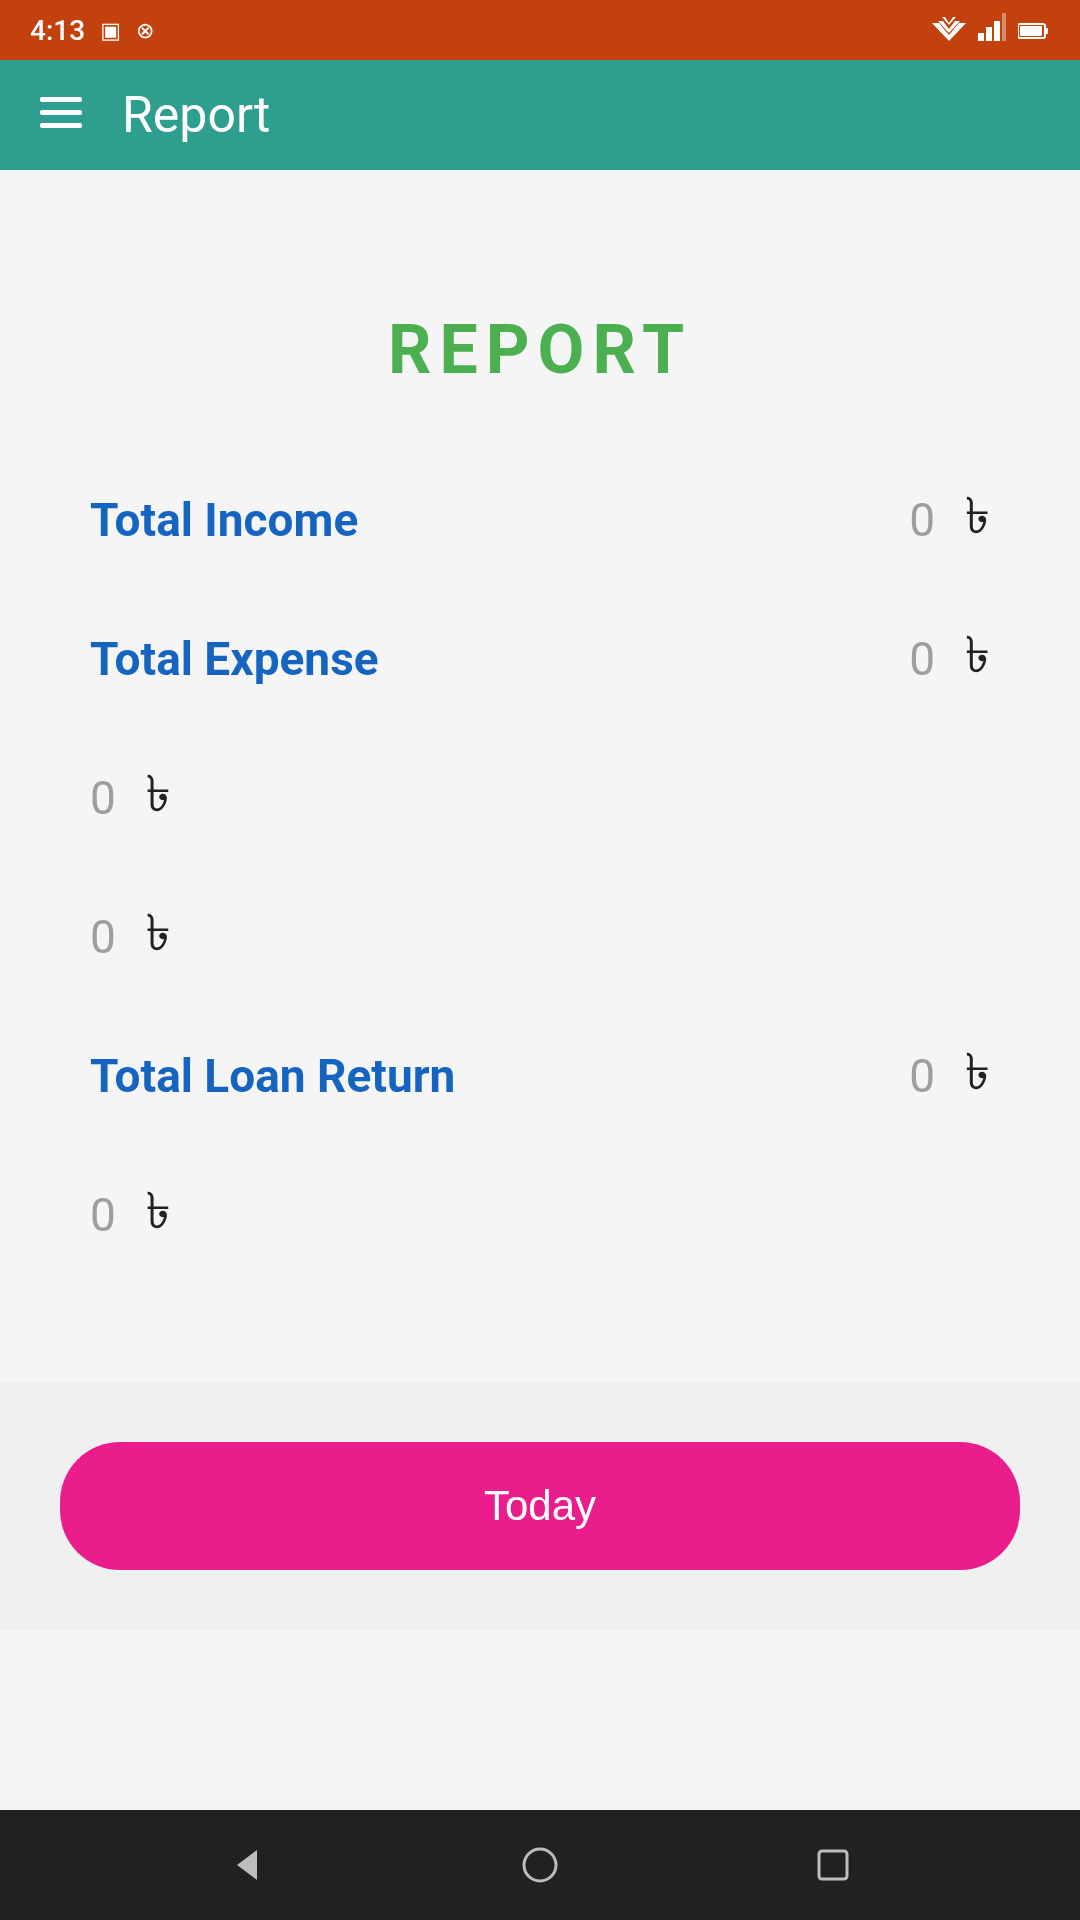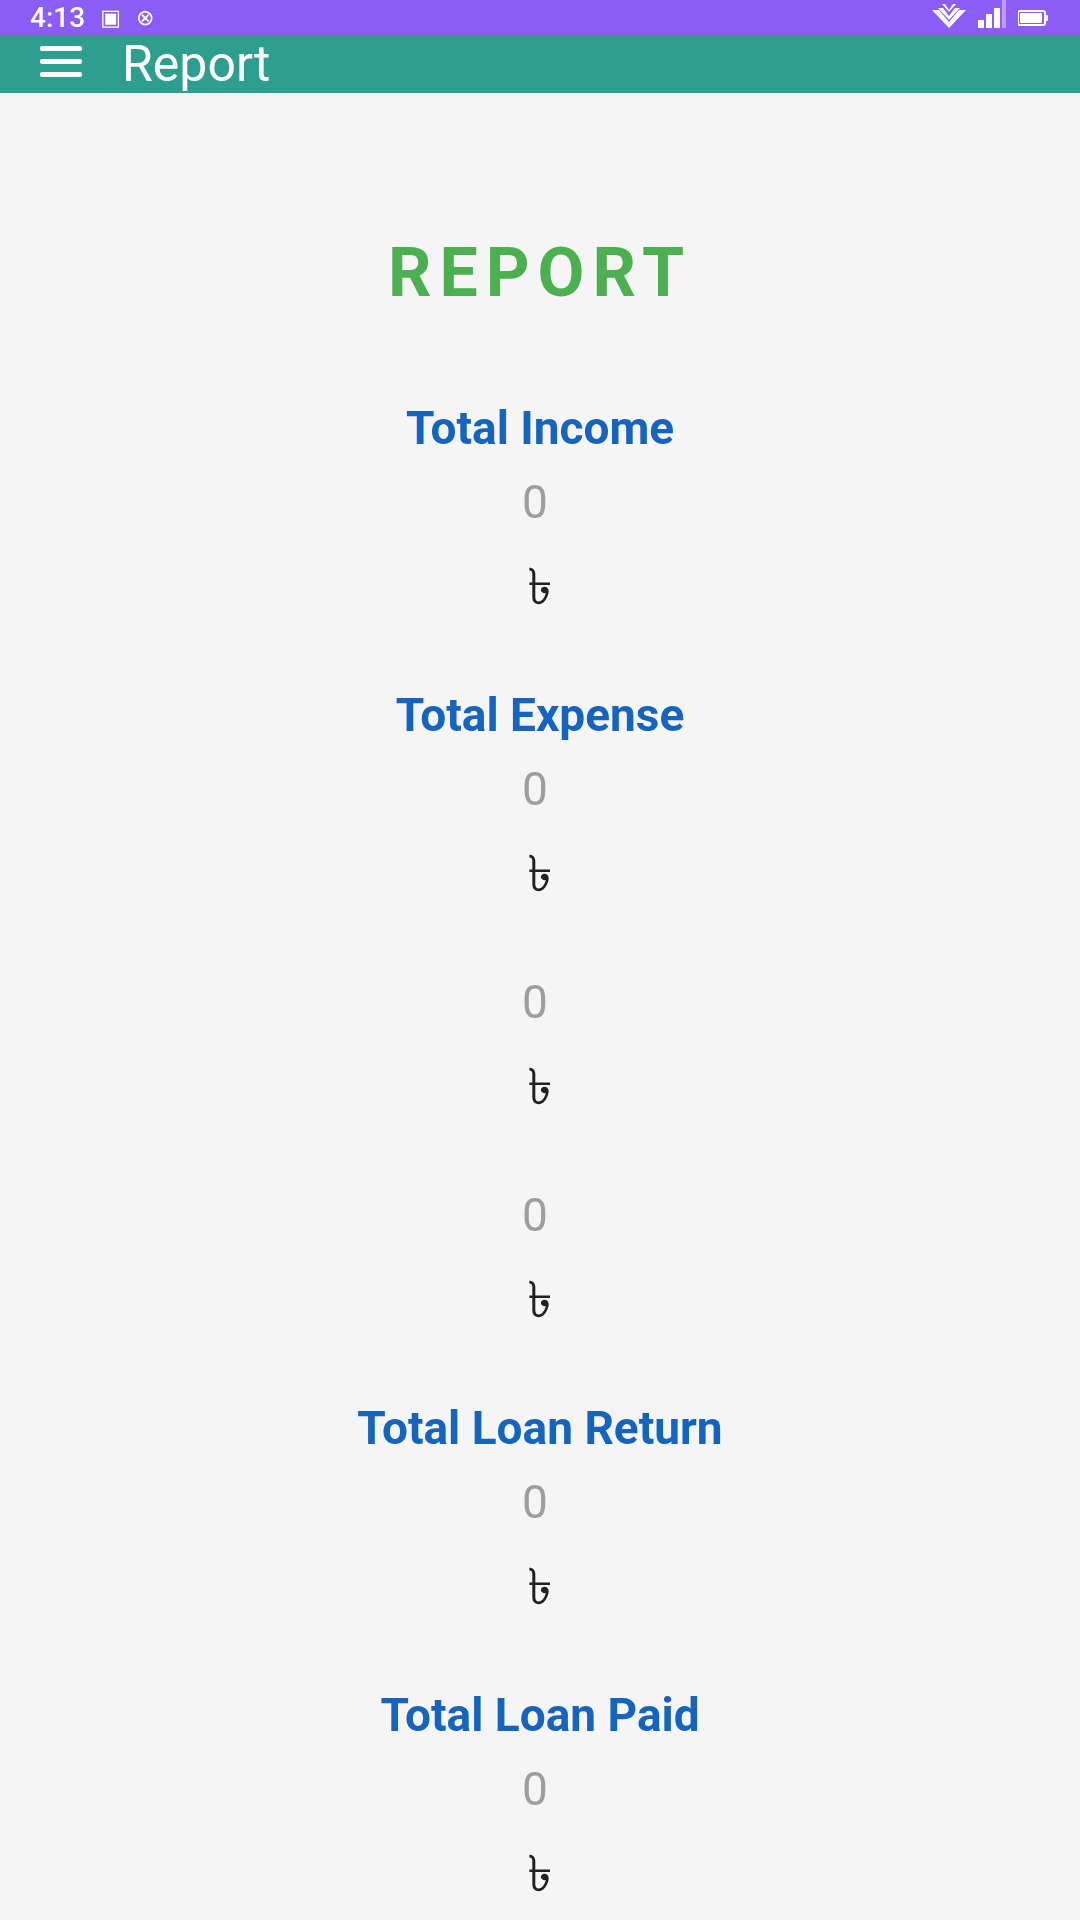--- a/index.html
+++ b/index.html
@@ -14,21 +14,21 @@
       height: 1920px;
       background: #f0f0f0;
       font-family: 'Roboto', Arial, sans-serif;
       display: flex;
       flex-direction: column;
       overflow: hidden;
     }
 
     
     .status-bar {
-      background: #8b5cf6;
+      background: #c2410c;
       height: 60px;
       display: flex;
       align-items: center;
       justify-content: space-between;
       padding: 0 30px;
       color: white;
       font-size: 28px;
       font-weight: 500;
     }
 
@@ -91,21 +91,20 @@
       display: flex;
       flex-direction: column;
       gap: 0;
     }
 
     .report-row {
       display: flex;
       align-items: center;
       padding: 28px 30px;
       gap: 20px;
-      flex-direction: column;
     }
 
     .report-row-label {
       color: #1565C0;
       font-size: 46px;
       font-weight: 700;
       flex: 1;
     }
 
     .report-row-value {
@@ -245,29 +244,29 @@
       <span class="report-row-currency">৳</span>
     </div>
 
     <div class="report-row">
       <span class="report-row-label">Total Loan Return</span>
       <span class="report-row-value">0</span>
       <span class="report-row-currency">৳</span>
     </div>
 
     <div class="report-row">
-      <span class="report-row-label">Total Loan Paid</span>
       <span class="report-row-value">0</span>
       <span class="report-row-currency">৳</span>
     </div>
 
   </div>
 </div>
 
 <div class="buttons-row">
+  <button class="report-btn">Today</button>
 </div>
 
 <div class="bottom-spacer"></div>
 
 <div class="bottom-nav">
   <button class="nav-btn">
     <svg width="40" height="40" viewBox="0 0 40 40" fill="#bdbdbd">
       <polygon points="30,5 10,20 30,35" fill="#bdbdbd"></polygon>
     </svg>
   </button>

